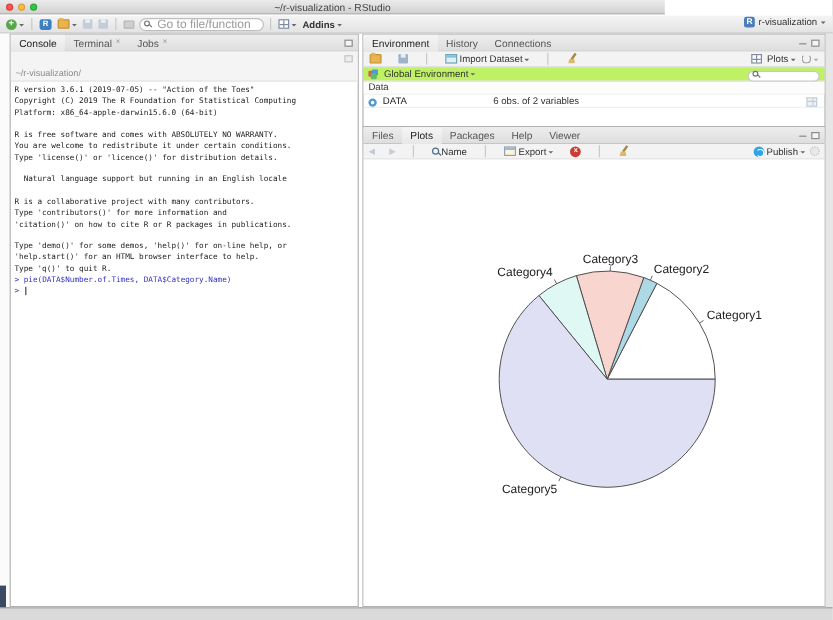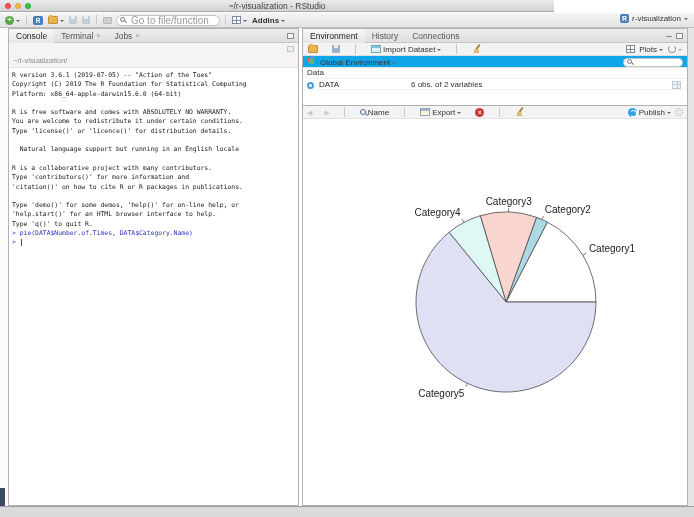--- a/index.html
+++ b/index.html
@@ -85,21 +85,21 @@
              white-space:pre; padding-left:3px; }
   .cmdline.first { margin-top:9.3px; }
   .caret-cursor { display:inline-block; width:1px; height:7px; background:#444; vertical-align:middle; margin-left:1px; }
 
   
   .ic-import { width:10px; height:8px; border:1px solid #6fa7b8; background:#dff0f5; position:relative; }
   .ic-import::before{ content:""; position:absolute; left:0; right:0; top:0; height:2px; background:#7fc4d8; }
   .ic-broom { width:10px; height:10px; position:relative; }
   .ic-broom::before { content:""; position:absolute; left:5px; top:0; width:2px; height:6px; background:#a98542; transform:rotate(35deg); }
   .ic-broom::after { content:""; position:absolute; left:1px; top:5px; width:6px; height:4px; background:#dcb96a; clip-path:polygon(20% 0,80% 0,100% 100%,0 100%); }
-  .envscope { height:12px; background:#0ea5e9; border-bottom:1px solid #e6e6e6; display:flex; gap:3px; padding:0 4px; font-size:8px; color:#333; position:relative; }
+  .envscope { height:12px; background:#bef264; border-bottom:1px solid #e6e6e6; display:flex; align-items:center; gap:3px; padding:0 4px; font-size:8px; color:#333; position:relative; }
   .ic-globe { width:9px; height:8px; position:relative; }
   .ic-globe i { position:absolute; width:5px; height:5px; border-radius:1px; }
   .ic-globe i:nth-child(1){ left:0; top:1px; background:#d95f52; }
   .ic-globe i:nth-child(2){ left:3px; top:0; background:#4c9bd6; }
   .ic-globe i:nth-child(3){ left:2px; top:3px; background:#66b96a; }
   .search-box { position:absolute; right:4px; top:1.5px; width:60px; height:9px; }
   .search-box input{ width:60px; height:9px; border:1px solid #c8c8c8; border-radius:5px; background:#fff; outline:none; padding-left:11px; font-size:7px; }
   .search-box .mag { top:1.5px; }
   .datahdr { height:10px; font-size:8px; color:#333; padding-left:4px; line-height:10px; background:#fcfcfc; }
   .datarow { height:12px; position:relative; font-size:8px; color:#222; border-top:1px solid #f0f0f0; border-bottom:1px solid #f0f0f0; }
@@ -298,20 +298,41 @@
     <div class="datahdr">Data</div>
     <div class="datarow">
       <span class="ic-ring"></span>
       <span class="obj-name">DATA</span>
       <span class="obj-sum">6 obs. of 2 variables</span>
       <span class="ic-table"></span>
     </div>
   </div>
 
   <div class="pane pane-plots">
+    <div class="tabbar">
+      <span class="tab">
+        <span>Files</span>
+      </span>
+      <span class="tab active">
+        <span>Plots</span>
+      </span>
+      <span class="tab">
+        <span>Packages</span>
+      </span>
+      <span class="tab">
+        <span>Help</span>
+      </span>
+      <span class="tab">
+        <span>Viewer</span>
+      </span>
+      <span class="winbtns">
+        <span class="wb-min"></span>
+        <span class="wb-max"></span>
+      </span>
+    </div>
     <div class="subbar">
       <span class="nav-arrow">◀</span>
       <span class="nav-arrow">▶</span>
       <span class="tsep"></span>
       <span class="tbtn zoomlbl">
         <span class="magz"></span>
         <span>Name</span>
       </span>
       <span class="tsep"></span>
       <span class="tbtn">

